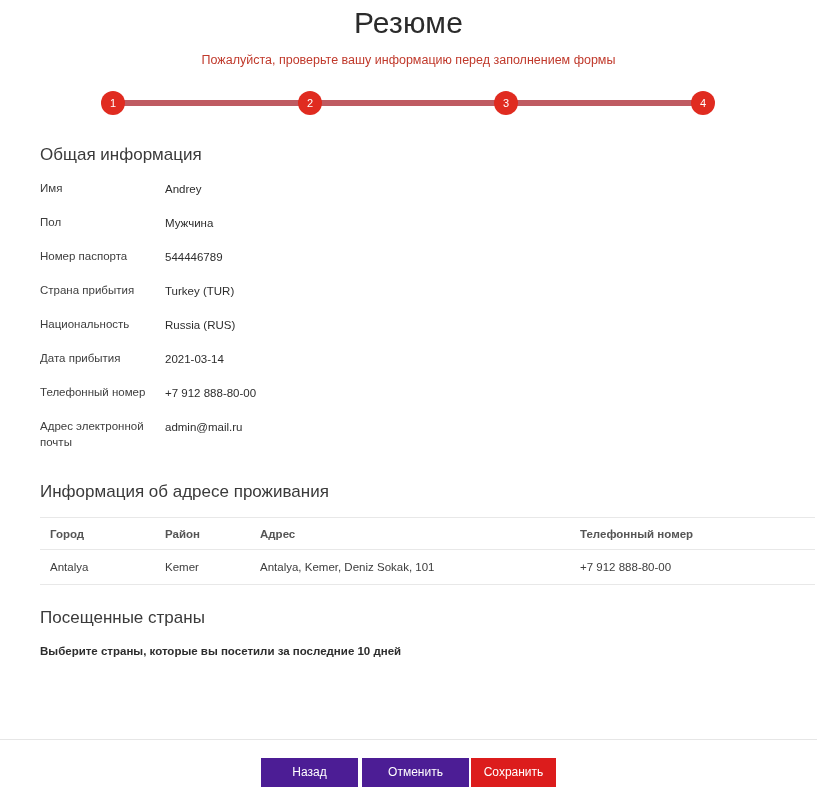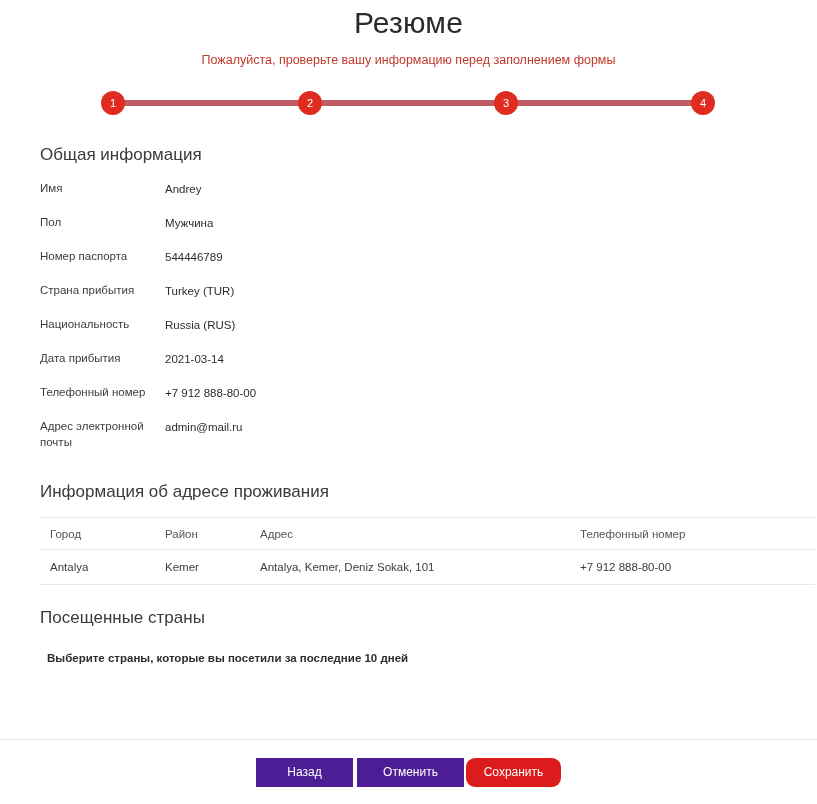--- a/index.html
+++ b/index.html
@@ -122,37 +122,38 @@
     text-align: left;
     font-weight: 400;
     font-size: 11.5px;
     color: #4a4a4a;
     padding: 10px 0 9px 10px;
     border-bottom: 1px solid #e8e8e8;
   }
   .addr-table thead th {
     border-top: 1px solid #e8e8e8;
     color: #555;
+    font-weight: bold;
   }
   .addr-table tbody td {
     color: #3d3d3d;
     padding-top: 11px;
     padding-bottom: 11px;
   }
   .col-city    { width: 105px; }
   .col-region  { width: 85px; }
   .col-address { width: 310px; }
   .col-phone   { width: 235px; }
 
   
   .section-countries { padding-top: 20px; }
   .countries-hint {
     font-size: 11.5px;
     color: #2d2d2d;
-    margin: 7px;
+    margin: 0;
     padding-top: 12px;
     line-height: 16px;
     font-weight: 600;
   }
 
   
   .footer {
     position: absolute;
     left: 0;
     right: 0;
@@ -172,21 +173,21 @@
     font-family: "Liberation Sans", sans-serif;
     padding: 0;
     height: 29px;
     width: 107px;
     cursor: pointer;
     line-height: 29px;
     text-align: center;
     border-radius: 0;
   }
   .btn-secondary { background: #4c1d95; }
-  .btn-primary   { background: #dc1c1c; width: 95px; border-radius: 9px; }
+  .btn-primary   { background: #dc1c1c; width: 85px; }
   .btn-back      { width: 97px; margin-right: 2px; }
 </style>
 </head>
 <body>
 
 <div class="page">
 
   <h1 class="page-title">Резюме</h1>
   <p class="page-subtitle">Пожалуйста, проверьте вашу информацию перед заполнением формы</p>
 

